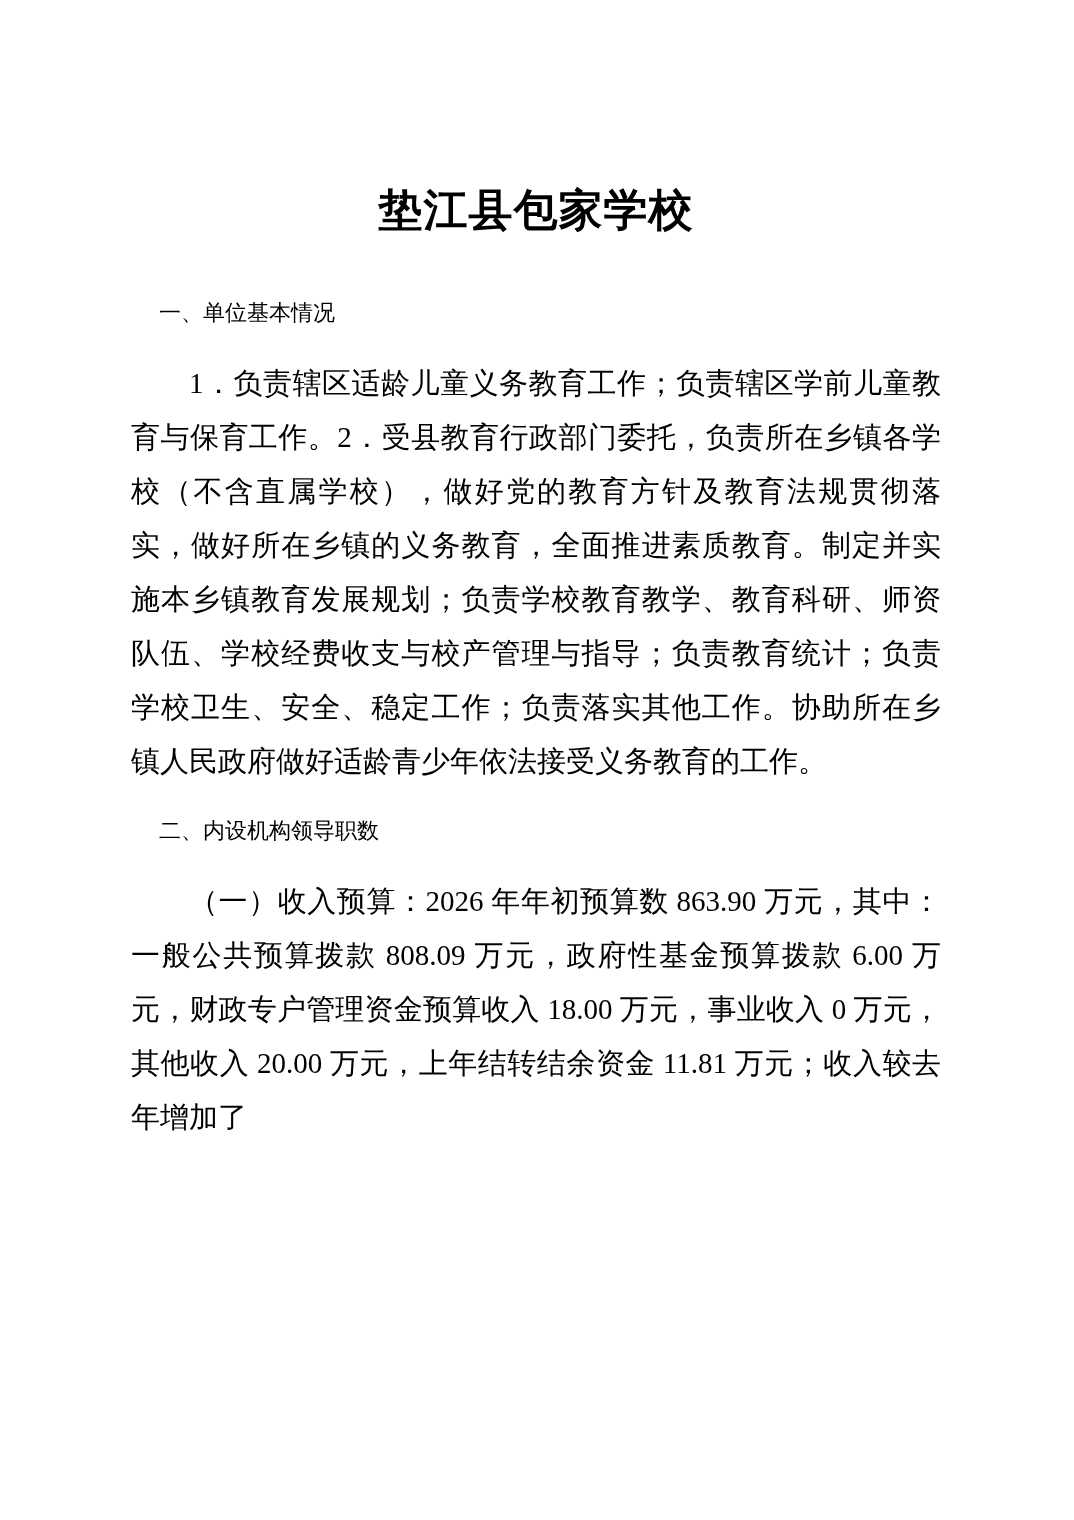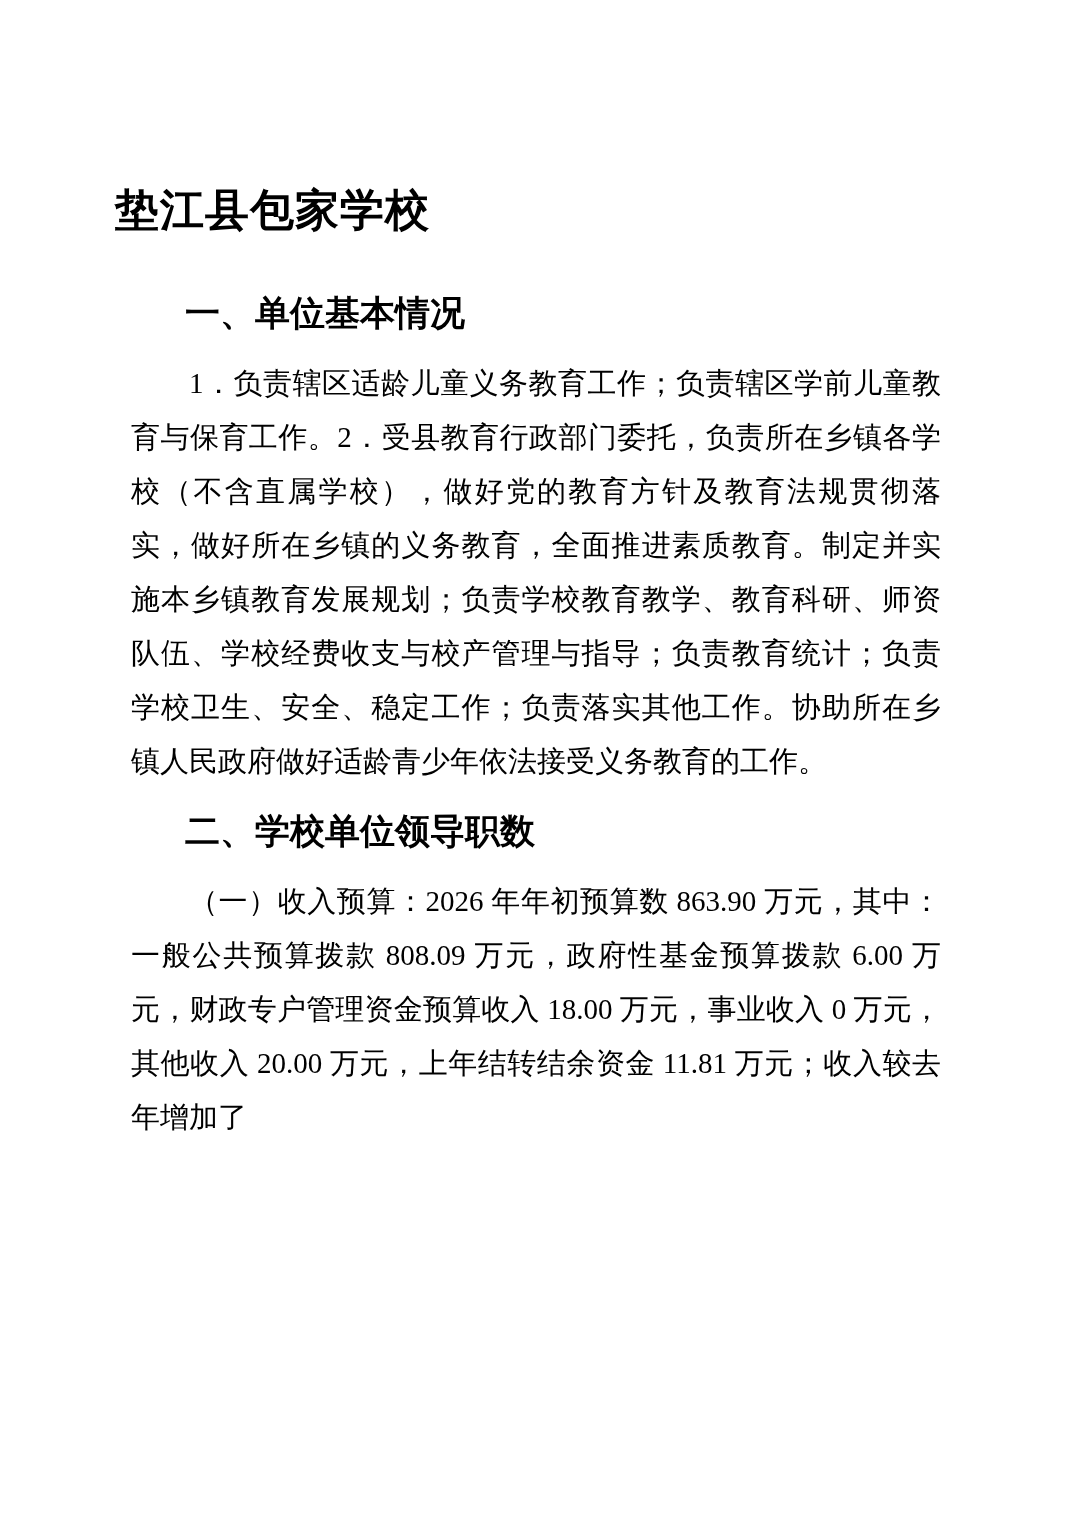--- a/index.html
+++ b/index.html
@@ -11,33 +11,34 @@
     position: relative;
     width: 1074px;
     height: 1520px;
     background: #ffffff;
     color: #000000;
     overflow: hidden;
     box-sizing: border-box;
     padding: 181px 117px 0 115px;
   }
   .doc-title {
+    text-align: center;
     font-family: "Liberation Serif", "DejaVu Serif", serif;
     font-weight: bold;
     font-size: 44px;
     line-height: 60px;
     letter-spacing: 1px;
   }
   .content {
     margin-top: 45px;
   }
   .h1 {
     font-family: "Liberation Sans", "DejaVu Sans", sans-serif;
-    font-weight: bold;
-    font-size: 35px;
+    font-weight: normal;
+    font-size: 22px;
     line-height: 54px;
     text-indent: 2em;
   }
   .h2 {
     font-family: "Liberation Serif", "DejaVu Serif", serif;
     font-weight: bold;
     font-size: 29px;
     line-height: 54px;
     text-indent: 2em;
   }
@@ -55,16 +56,16 @@
 <body>
 
 <div class="page">
   <div class="doc-title">
     <div>垫江县包家学校</div>
   </div>
 
   <div class="content">
     <div class="h1">一、单位基本情况</div>
     <p class="para">1．负责辖区适龄儿童义务教育工作；负责辖区学前儿童教育与保育工作。2．受县教育行政部门委托，负责所在乡镇各学校（不含直属学校），做好党的教育方针及教育法规贯彻落实，做好所在乡镇的义务教育，全面推进素质教育。制定并实施本乡镇教育发展规划；负责学校教育教学、教育科研、师资队伍、学校经费收支与校产管理与指导；负责教育统计；负责学校卫生、安全、稳定工作；负责落实其他工作。协助所在乡镇人民政府做好适龄青少年依法接受义务教育的工作。</p>
-    <div class="h1">二、学校单位领导职数</div>
+    <div class="h1">二、内设机构领导职数</div>
     <p class="para">（一）收入预算：2026 年年初预算数 863.90 万元，其中：一般公共预算拨款 808.09 万元，政府性基金预算拨款 6.00 万元，财政专户管理资金预算收入 18.00 万元，事业收入 0 万元，其他收入 20.00 万元，上年结转结余资金 11.81 万元；收入较去年增加了</p>
   </div>
 </div>
 
 </body></html>

